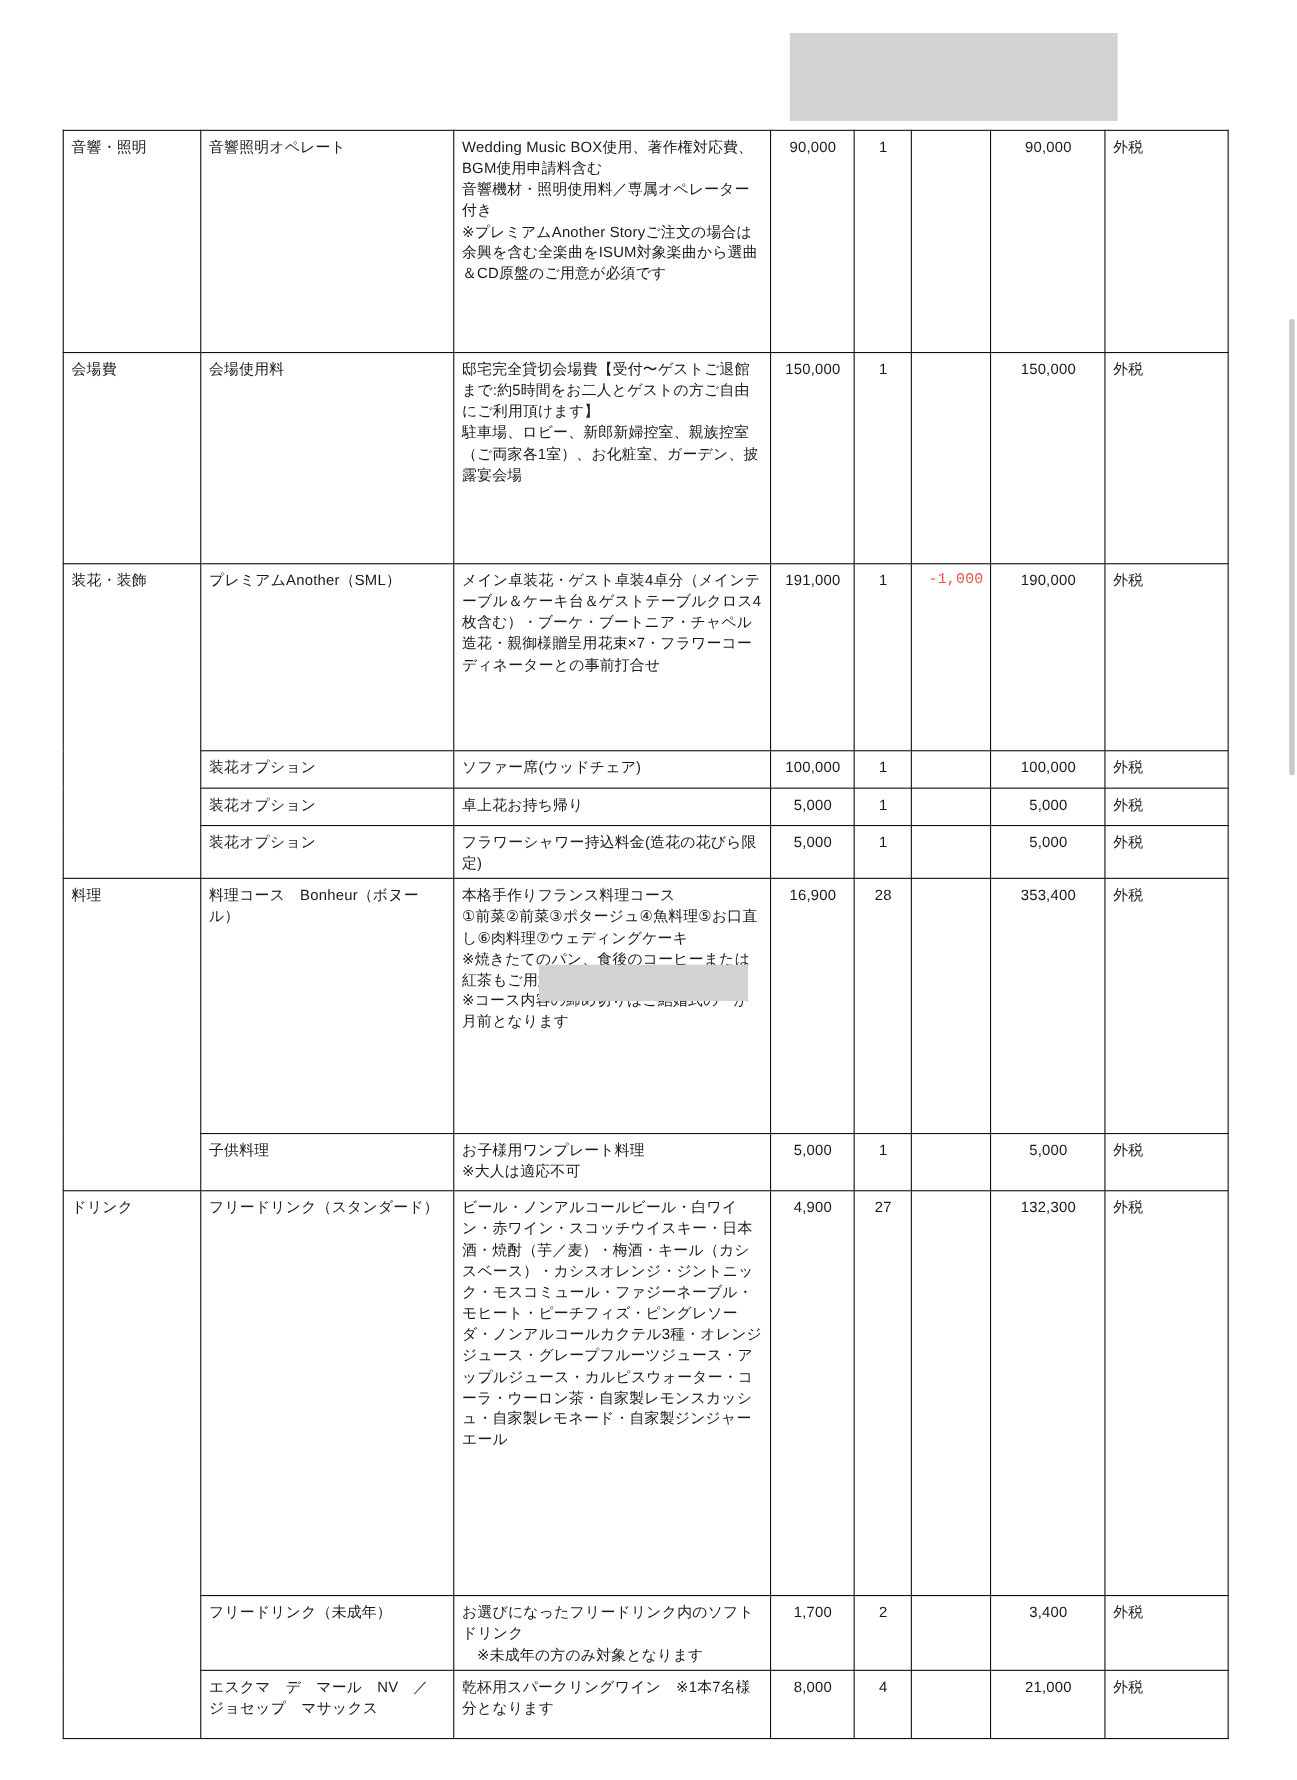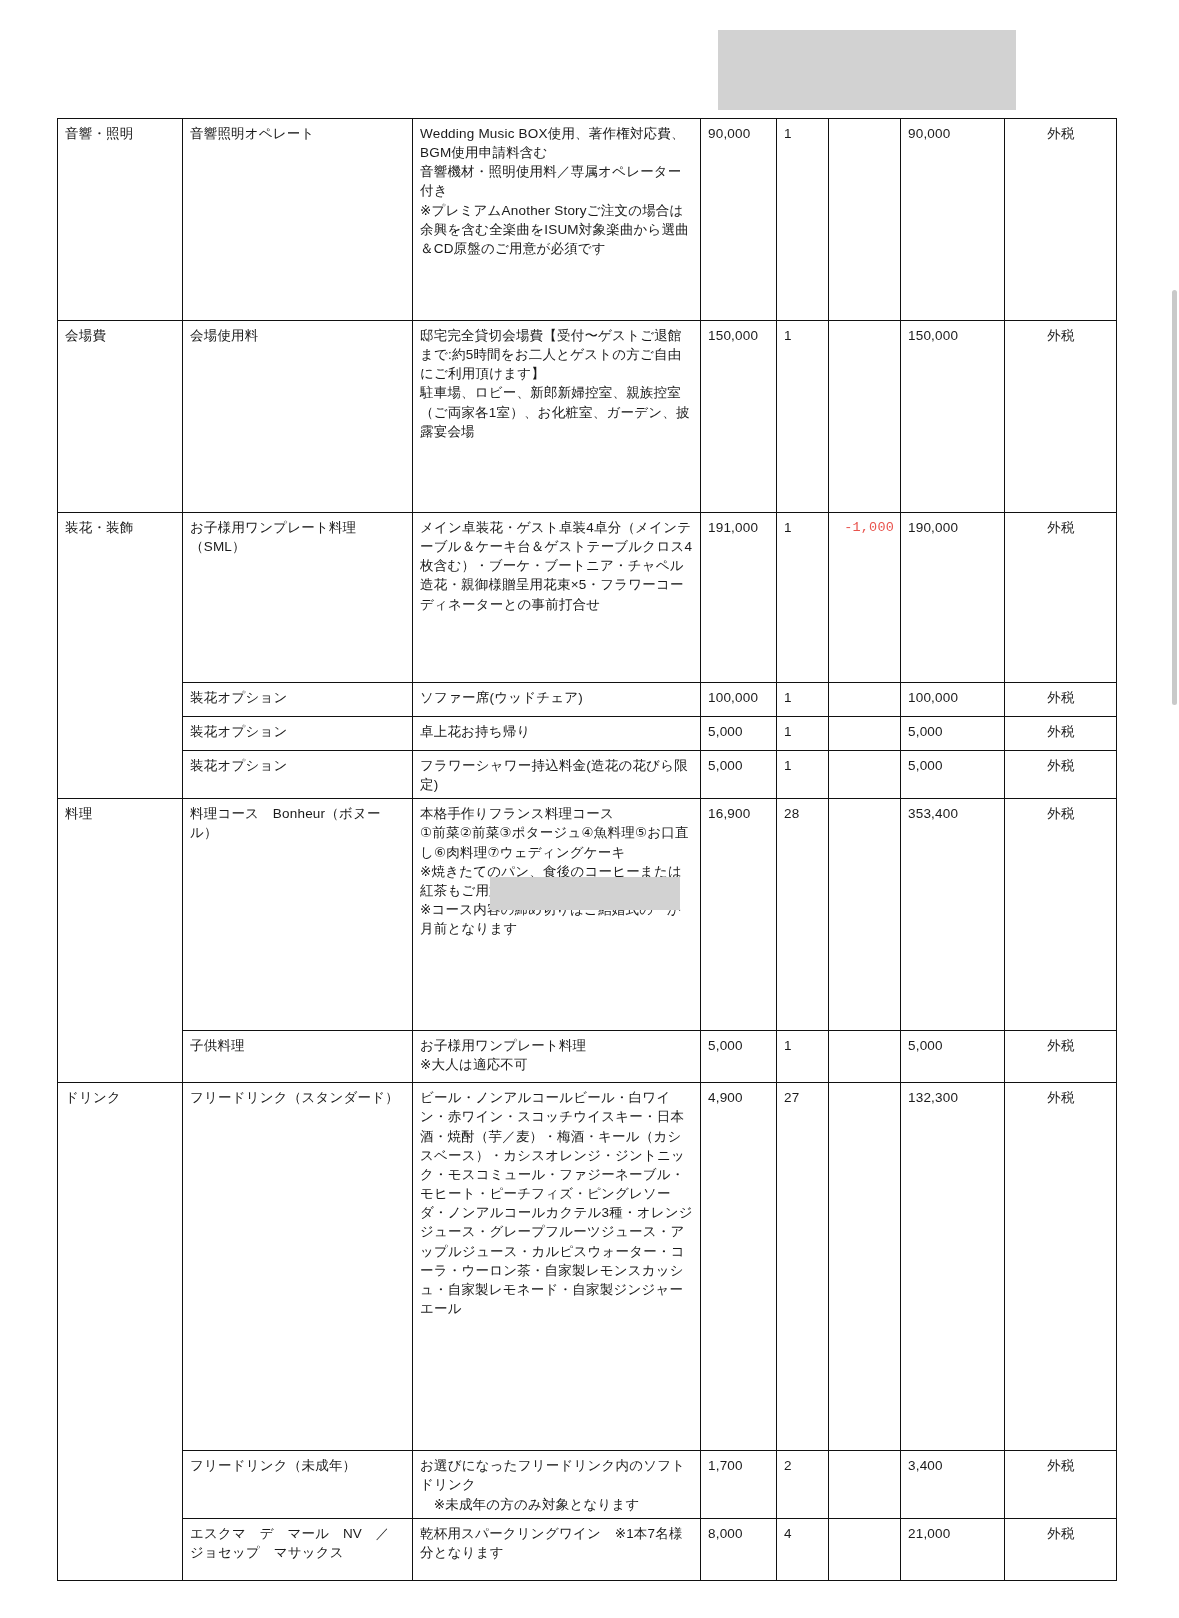--- a/index.html
+++ b/index.html
@@ -81,37 +81,37 @@
   col.c-tax   { width: 112px; }
 
   td.cat, td.item {
     vertical-align: top;
   }
   td.desc {
     vertical-align: middle;
     white-space: pre-line;
   }
   td.num {
-    text-align: left;
+    text-align: center;
     vertical-align: middle;
     padding-right: 9px;
     font-size: 14px;
     letter-spacing: 0.6px;
   }
   td.discount {
     text-align: right;
     vertical-align: middle;
     padding-right: 9px;
     font-size: 14px;
     color: #e8534d;
     letter-spacing: 0.6px;
     font-family: Liberation Mono, monospace;
   }
   td.tax {
-    text-align: center;
+    text-align: left;
     vertical-align: middle;
     font-size: 14px;
     margin-top: 24px;
   }
   .nb { white-space: pre-line; margin-top: 13px; }
 </style>
 </head>
 <body>
 
 <div class="page">
@@ -151,22 +151,22 @@
 駐車場、ロビー、新郎新婦控室、親族控室（ご両家各1室）、お化粧室、ガーデン、披露宴会場</td>
         <td class="num">150,000</td>
         <td class="num">1</td>
         <td class="discount"></td>
         <td class="num">150,000</td>
         <td class="tax">外税</td>
       </tr>
 
       <tr>
         <td class="cat" rowspan="4">装花・装飾</td>
-        <td class="item" style="height:160px">お子様用ワンプレート料理（SML）</td>
-        <td class="desc">メイン卓装花・ゲスト卓装4卓分（メインテーブル＆ケーキ台＆ゲストテーブルクロス4枚含む）・ブーケ・ブートニア・チャペル造花・親御様贈呈用花束×5・フラワーコーディネーターとの事前打合せ</td>
+        <td class="item" style="height:160px">プレミアムAnother（SML）</td>
+        <td class="desc">メイン卓装花・ゲスト卓装4卓分（メインテーブル＆ケーキ台＆ゲストテーブルクロス4枚含む）・ブーケ・ブートニア・チャペル造花・親御様贈呈用花束×7・フラワーコーディネーターとの事前打合せ</td>
         <td class="num">191,000</td>
         <td class="num">1</td>
         <td class="discount">-1,000</td>
         <td class="num">190,000</td>
         <td class="tax">外税</td>
       </tr>
 
       <tr>
         <td class="item" style="height:24px">装花オプション</td>
         <td class="desc">ソファー席(ウッドチェア)</td>

